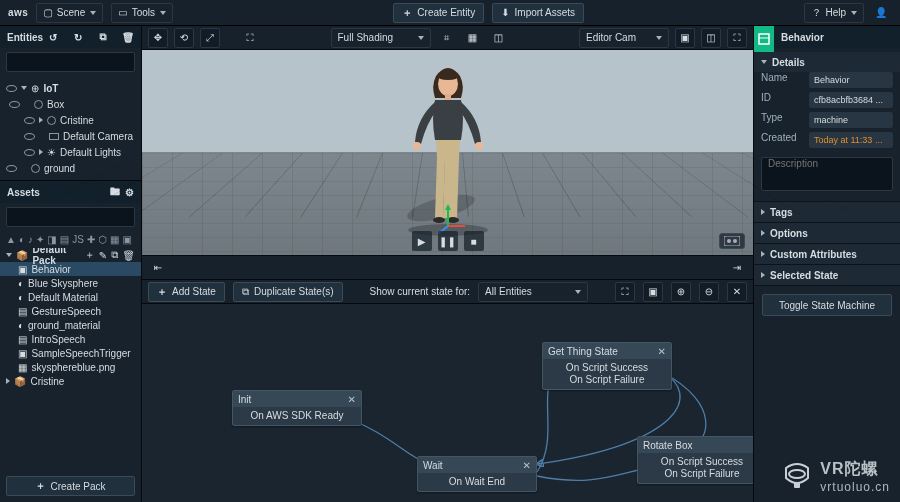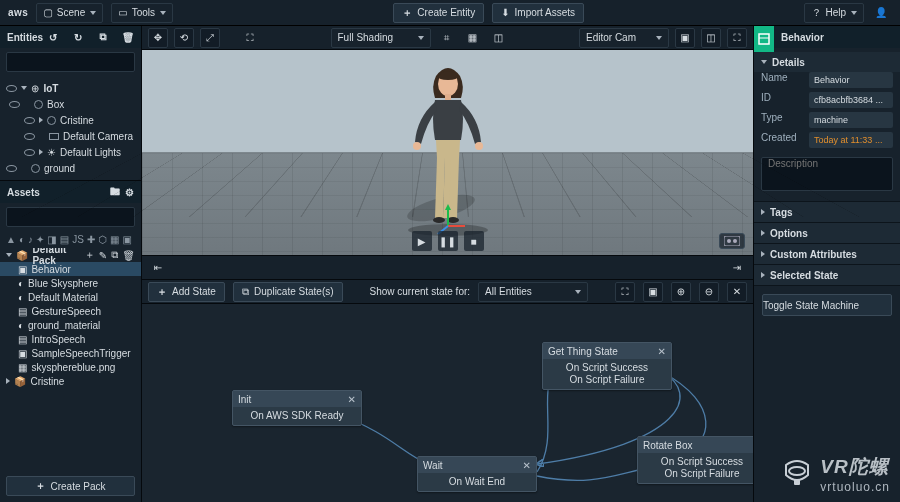--- a/index.html
+++ b/index.html
@@ -67,24 +67,24 @@
 svg.wire path{stroke:#4e7da7;stroke-width:1.3;fill:none}
 
 #behav-tab{width:20px;background:#12b886;display:flex;align-items:center;justify-content:center;height:26px}
 #right-head{display:flex}
 .sect{border-bottom:1px solid #0c141b}
 .sect-h{height:20px;background:#1d2a35;padding:0 7px;display:flex;align-items:center;gap:5px;font-weight:600}
 .kv{display:flex;align-items:flex-start;height:20px;padding:0 7px;gap:6px}
 .kv .k{width:42px;color:#9fb0be}
 .kv .v{flex:1;background:#273642;height:16px;border-radius:2px;padding:0 5px;display:flex;align-items:center;font-size:9px;overflow:hidden;white-space:nowrap}
 .kv .v.lnk{color:#e28f2d}
-.full-btn{margin:8px;background:#21303d;border:1px solid #3a4a58;height:22px;display:flex;align-items:center;justify-content:flex-start;border-radius:2px;cursor:pointer}
+.full-btn{margin:8px;background:#21303d;border:1px solid #3a4a58;height:22px;display:flex;align-items:center;justify-content:center;border-radius:2px;cursor:pointer}
 
 #wm{position:absolute;right:10px;bottom:8px;display:flex;align-items:center;gap:6px;opacity:.85}
-#wm .t1{font-size:19px;font-style:italic;font-weight:700;letter-spacing:1px}
+#wm .t1{font-size:16px;font-weight:700;letter-spacing:1px}
 #wm .t2{font-size:12px;letter-spacing:1px;color:#c8d0d8}
 </style>
 </head>
 <body>
 
 <div id="topbar" class="row">
   <span class="logo">aws</span>
   <div class="sel" style="min-width:60px">
     <span class="row" style="gap:4px">
         <span class="icon">▢</span>

